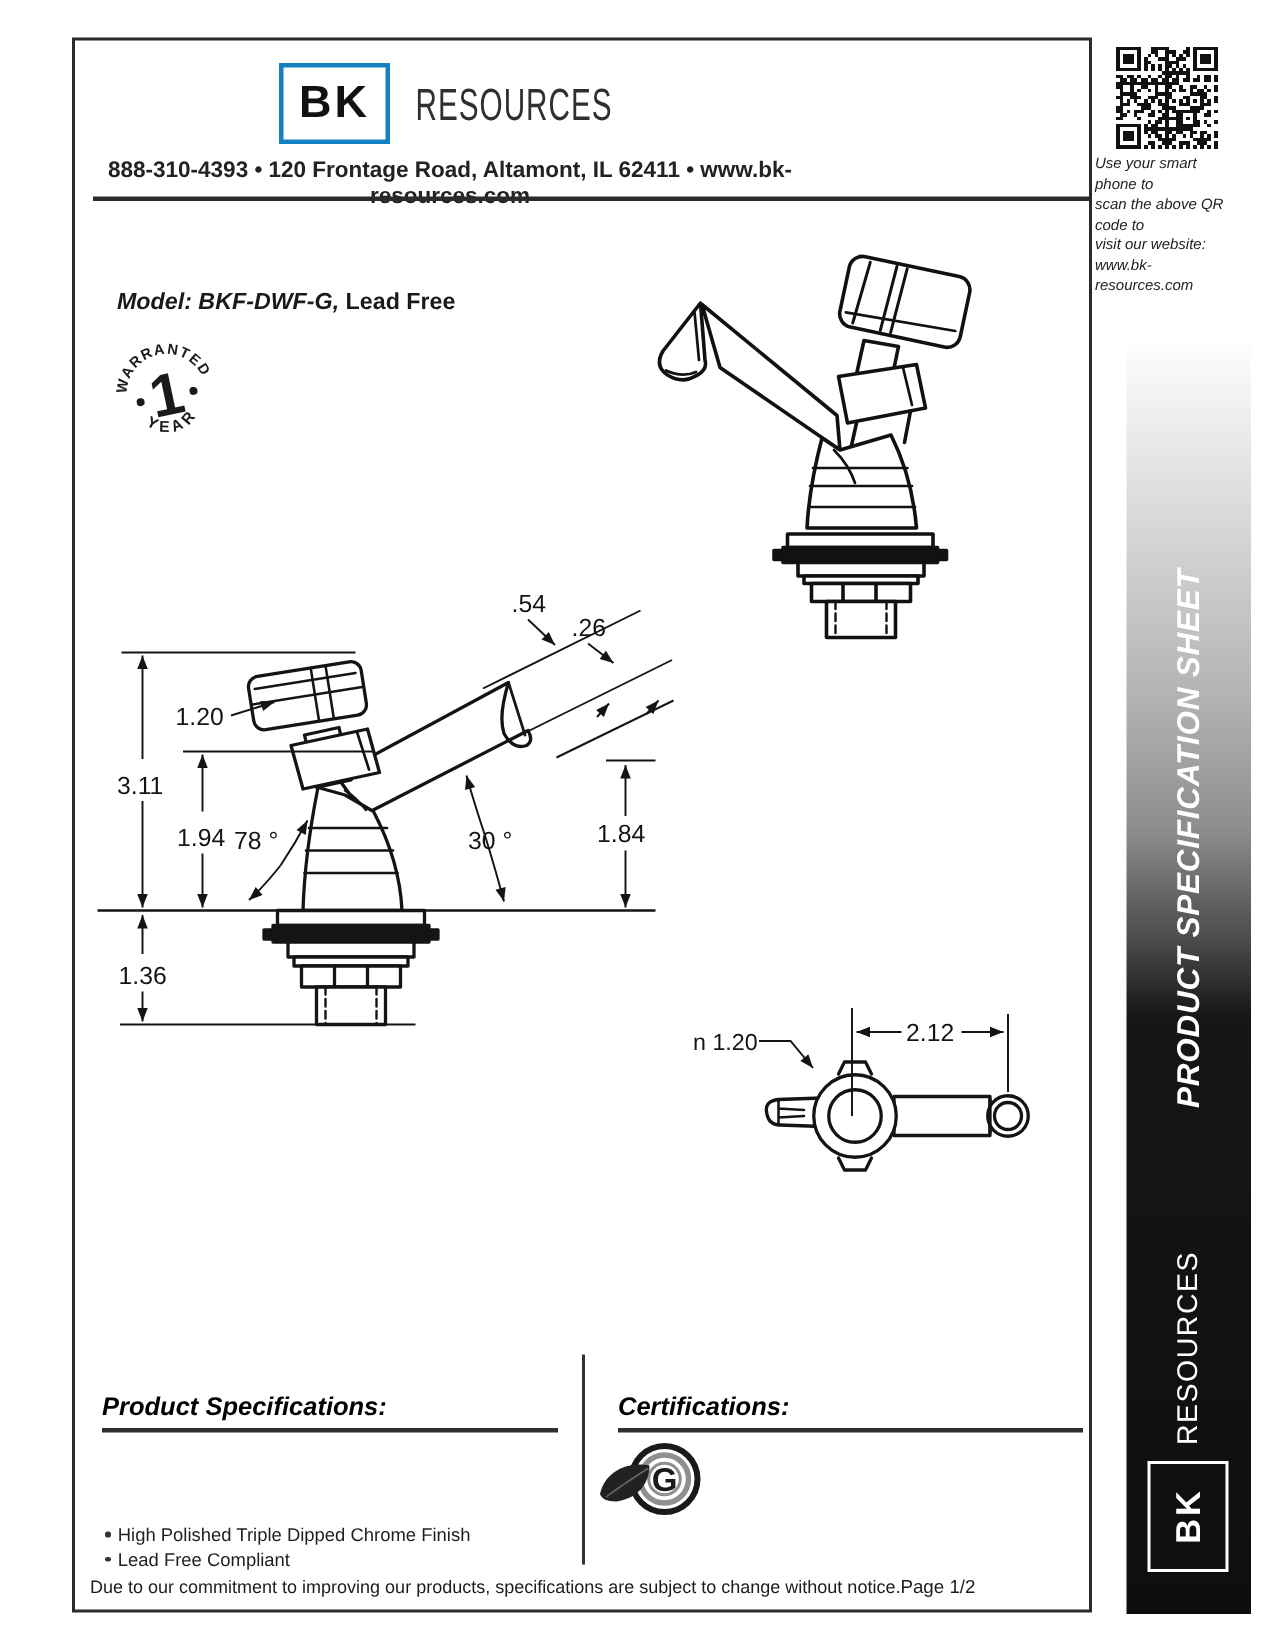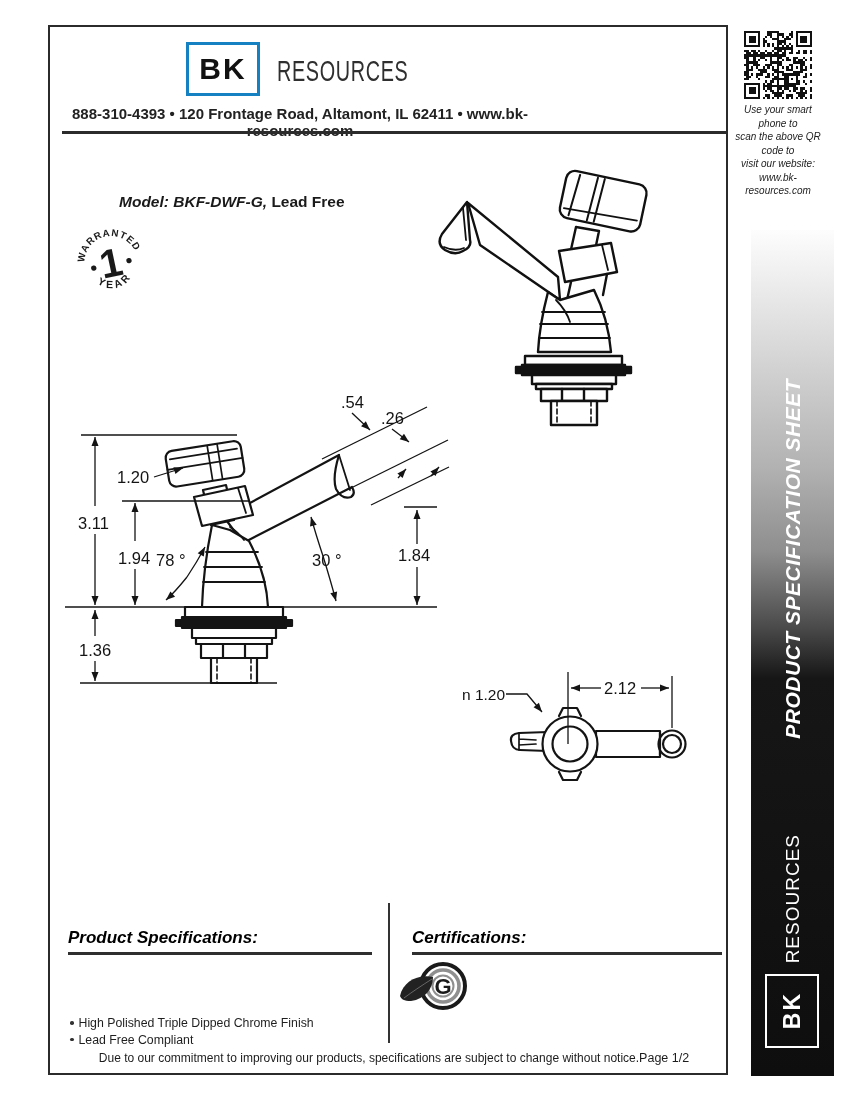--- a/index.html
+++ b/index.html
@@ -10,35 +10,35 @@
   
   .logo-box{left:186px;top:42px;width:74px;height:54px;border:3px solid #1581c2;box-sizing:border-box;
             display:flex;align-items:center;justify-content:center;}
   .logo-bk{font-size:30px;font-weight:bold;letter-spacing:2px;color:#111;}
   .logo-res{left:277px;top:54px;font-size:30px;font-weight:400;color:#2f2f2f;
             transform:scaleX(0.66);transform-origin:left center;white-space:nowrap;letter-spacing:1px;}
   .contact{left:60px;top:105px;width:480px;text-align:center;font-size:15px;font-weight:bold;color:#222;}
   .hrule{left:62px;top:131px;width:666px;height:2.5px;background:#2b2b2b;}
   
   .qr{left:744px;top:31px;width:68px;height:68px;}
-  .qr-cap{left:730px;top:103px;width:96px;text-align:center;font-style:italic;font-size:10px;
+  .qr-cap{left:730px;top:103px;width:96px;font-style:italic;font-size:10px;
           line-height:13.5px;color:#222;}
   
   .title{left:78px;top:156px;font-size:22px;font-weight:bold;font-style:italic;letter-spacing:-0.3px;}
   .model{left:78px;top:193px;font-size:15.5px;font-weight:bold;}
-  .model .mi{font-style:italic;margin-left:41px;}
+  .model .mi{font-style:italic;}
   
   .sec-h{font-size:17px;font-weight:bold;font-style:italic;color:#000000;}
   .sec-rule{height:2.5px;background:#2f2f2f;}
   .spec-list{left:70px;top:1016px;list-style:none;margin:0;padding:0;font-size:12.3px;color:#1f1f1f;}
   .spec-list li{display:flex;align-items:flex-start;margin-bottom:2.5px;}
   .dot{width:3.5px;height:3.5px;border-radius:50%;background:#333;margin:5px 5px 0 0;flex:none;}
   .divider{left:388px;top:903px;width:2px;height:140px;background:#333;}
   
-  .footer{left:60px;top:1051px;width:668px;display:flex;justify-content:center;
+  .footer{left:60px;top:1051px;width:668px;display:flex;justify-content:flex-start;
           font-size:12px;color:#1c1c1c;}
   
   .sidebar{left:751px;top:230px;width:83px;height:846px;
            background:linear-gradient(180deg,#fdfdfd 0%,#d8d8d8 14%,#b2b2b2 28%,#8e8e8e 38%,#4a4a4a 47%,#161616 53%,#0e0e0e 100%);}
   .vtext{writing-mode:vertical-rl;transform:rotate(180deg);white-space:nowrap;color:#fff;}
   .sb-title{left:0;top:168px;width:100%;height:322px;display:flex;align-items:center;justify-content:center;}
   .sb-title .vtext{font-size:21px;font-weight:bold;font-style:italic;letter-spacing:0.5px;}
   .sb-res{left:0;top:602px;width:100%;height:134px;display:flex;align-items:center;justify-content:center;}
   .sb-res .vtext{font-size:19px;letter-spacing:1px;}
   .sb-bk{left:14px;top:744px;width:54px;height:74px;border:2.5px solid #fff;box-sizing:border-box;

